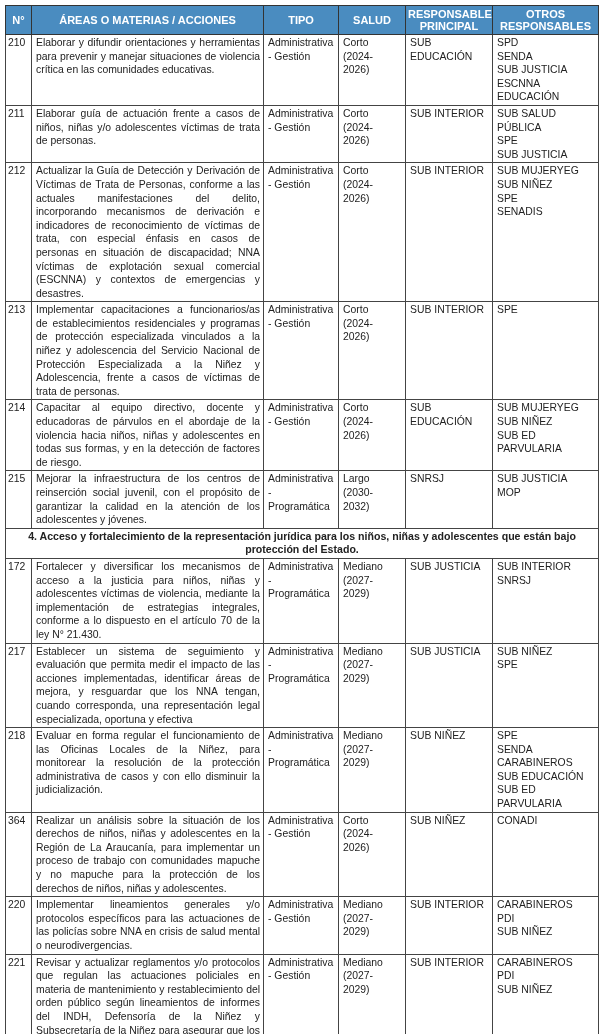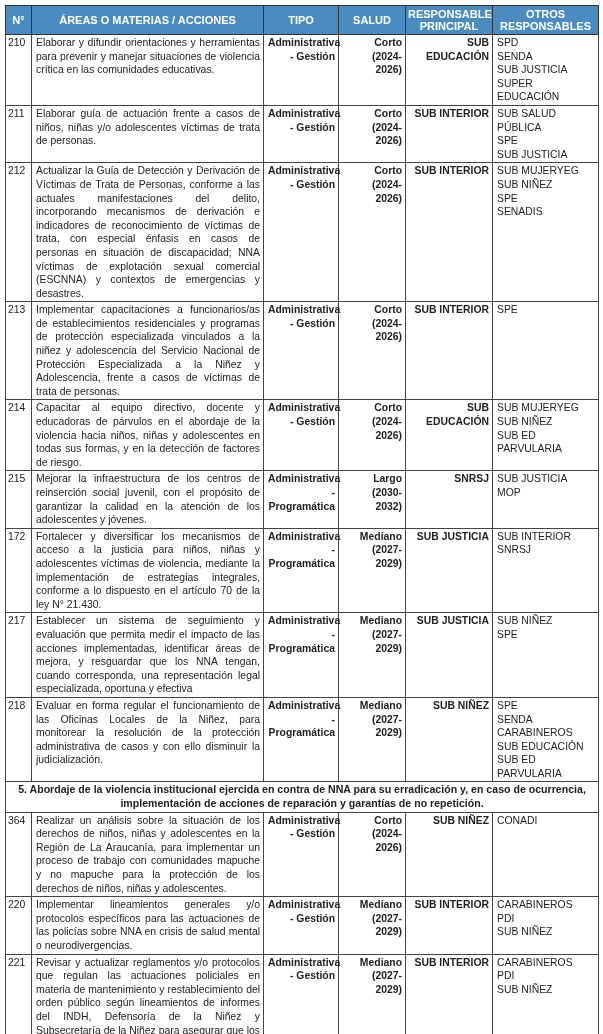--- a/index.html
+++ b/index.html
@@ -2,21 +2,21 @@
 <html><head>
 <meta charset="utf-8">
 <style>
   html,body{margin:0;padding:0;background:#fff;}
   body{width:603px;height:1034px;overflow:hidden;font-family:"Liberation Sans",sans-serif;color:#222;}
   table{position:absolute;left:5px;top:5px;width:593px;border-collapse:collapse;table-layout:fixed;font-size:10.4px;line-height:13.6px;}
   th{background:#4a8cc0;color:#fff;font-weight:bold;font-size:11px;line-height:12px;border:1px solid #333;padding:2px 2px;text-align:center;height:24px;}
   td{border:1px solid #444;vertical-align:top;padding:1px 3px 1px 4px;}
   td.num{font-weight:normal;padding-left:2px;}
   td.act{text-align:justify;}
-  td.c{text-align:right;font-weight:bold;}
+  td.c{text-align:left;}
   td.oth{white-space:pre-line;}
   tr.section td{font-weight:bold;text-align:center;font-size:10.6px;line-height:13.6px;padding:1px 4px;}
   .pre{white-space:pre-line;}
 </style>
 </head>
 <body>
 
 <table>
   <colgroup>
     <col style="width:26px">
@@ -41,21 +41,21 @@
         <td class="num">210</td>
         <td class="act">Elaborar y difundir orientaciones y herramientas para prevenir y manejar situaciones de violencia crítica en las comunidades educativas.</td>
         <td class="c">Administrativa - Gestión</td>
         <td class="c pre">Corto
 (2024-
 2026)</td>
         <td class="c">SUB EDUCACIÓN</td>
         <td class="oth">SPD
 SENDA
 SUB JUSTICIA
-SUPER EDUCACIÓN</td>
+ESCNNA EDUCACIÓN</td>
       </tr>
       <tr>
         <td class="num">211</td>
         <td class="act">Elaborar guía de actuación frente a casos de niños, niñas y/o adolescentes víctimas de trata de personas.</td>
         <td class="c">Administrativa - Gestión</td>
         <td class="c pre">Corto
 (2024-
 2026)</td>
         <td class="c">SUB INTERIOR</td>
         <td class="oth">SUB SALUD PÚBLICA
@@ -101,20 +101,23 @@
         <td class="num">215</td>
         <td class="act">Mejorar la infraestructura de los centros de reinserción social juvenil, con el propósito de garantizar la calidad en la atención de los adolescentes y jóvenes.</td>
         <td class="c">Administrativa - Programática</td>
         <td class="c pre">Largo
 (2030-
 2032)</td>
         <td class="c">SNRSJ</td>
         <td class="oth">SUB JUSTICIA
 MOP</td>
       </tr>
+      <tr class="section">
+        <td colspan="6">4. Acceso y fortalecimiento de la representación jurídica para los niños, niñas y adolescentes que están bajo protección del Estado.</td>
+      </tr>
       <tr>
         <td class="num">172</td>
         <td class="act">Fortalecer y diversificar los mecanismos de acceso a la justicia para niños, niñas y adolescentes víctimas de violencia, mediante la implementación de estrategias integrales, conforme a lo dispuesto en el artículo 70 de la ley N° 21.430.</td>
         <td class="c">Administrativa - Programática</td>
         <td class="c pre">Mediano
 (2027-
 2029)</td>
         <td class="c">SUB JUSTICIA</td>
         <td class="oth">SUB INTERIOR
 SNRSJ</td>
@@ -136,23 +139,20 @@
         <td class="c">Administrativa - Programática</td>
         <td class="c pre">Mediano
 (2027-
 2029)</td>
         <td class="c">SUB NIÑEZ</td>
         <td class="oth">SPE
 SENDA
 CARABINEROS
 SUB EDUCACIÓN
 SUB ED PARVULARIA</td>
-      </tr>
-      <tr class="section">
-        <td colspan="6">5. Abordaje de la violencia institucional ejercida en contra de NNA para su erradicación y, en caso de ocurrencia, implementación de acciones de reparación y garantías de no repetición.</td>
       </tr>
       <tr>
         <td class="num">364</td>
         <td class="act">Realizar un análisis sobre la situación de los derechos de niños, niñas y adolescentes en la Región de La Araucanía, para implementar un proceso de trabajo con comunidades mapuche y no mapuche para la protección de los derechos de niños, niñas y adolescentes.</td>
         <td class="c">Administrativa - Gestión</td>
         <td class="c pre">Corto
 (2024-
 2026)</td>
         <td class="c">SUB NIÑEZ</td>
         <td class="oth">CONADI</td>

